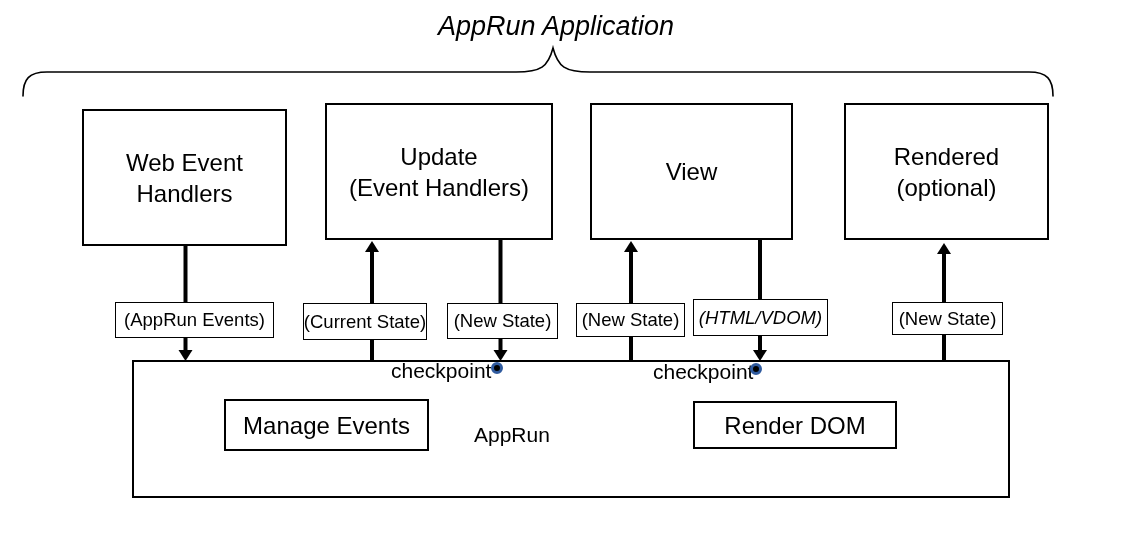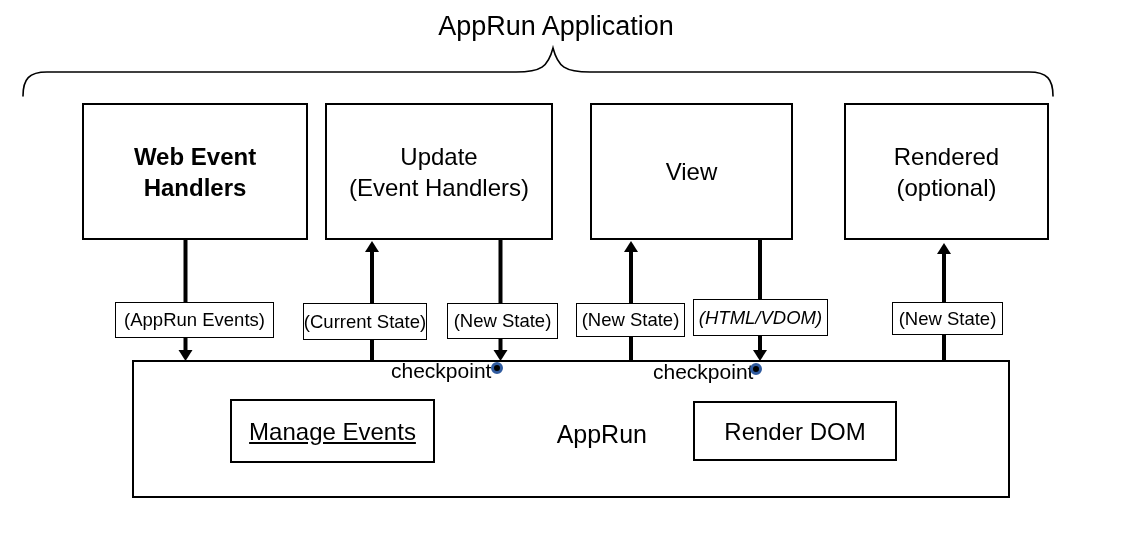--- a/index.html
+++ b/index.html
@@ -21,41 +21,42 @@
 
   .abs { position: absolute; }
 
   .diagram-title {
     left: 376px; top: 11px; width: 360px;
     text-align: center;
     font-size: 27px;
     line-height: 31px;
     color: var(--ink);
     z-index: 2;
+    font-style: italic;
   }
 
   .lines-layer {
     left: 0; top: 0; width: 1121px; height: 545px;
     color: var(--ink);
     z-index: 1;
   }
 
   .node-box {
     border: 2.6px solid var(--ink);
     background: var(--background);
     display: flex;
     flex-direction: column;
     align-items: center;
     justify-content: center;
     text-align: center;
     font-size: 24px;
     line-height: 31px;
     z-index: 2;
   }
-  .box-1 { left: 82px;  top: 103px; width: 226px; height: 137px; font-weight: bold; }
+  .box-1 { left: 82px;  top: 109px; width: 205px; height: 137px; }
   .box-2 { left: 325px; top: 103px; width: 228px; height: 137px; }
   .box-3 { left: 590px; top: 103px; width: 203px; height: 137px; }
   .box-4 { left: 844px; top: 103px; width: 205px; height: 137px; }
 
   .flow-label {
     border: 1.4px solid var(--ink);
     background: var(--background);
     display: flex;
     align-items: center;
     justify-content: center;
@@ -106,28 +107,28 @@
     background: var(--background);
     display: flex;
     flex-direction: column;
     align-items: center;
     justify-content: center;
     text-align: center;
     font-size: 24px;
     line-height: 31px;
   }
   
-  .manage-box { left: 96px; top: 37px; width: 205px; height: 64px; text-decoration: underline; }
-  .render-box { left: 559px; top: 39px; width: 204px; height: 60px; }
+  .manage-box { left: 90px; top: 37px; width: 205px; height: 52px; }
+  .render-box { left: 559px; top: 39px; width: 204px; height: 48px; }
 
   .runtime-label {
     position: absolute;
-    left: 353px; top: 57px; width: 160px;
-    text-align: right;
-    font-size: 25px;
+    left: 340px; top: 57px; width: 160px;
+    text-align: left;
+    font-size: 21px;
     line-height: 31px;
   }
 </style>
 </head>
 <body>
 
 <div class="canvas">
 
   <div class="abs diagram-title">AppRun Application</div>
 

